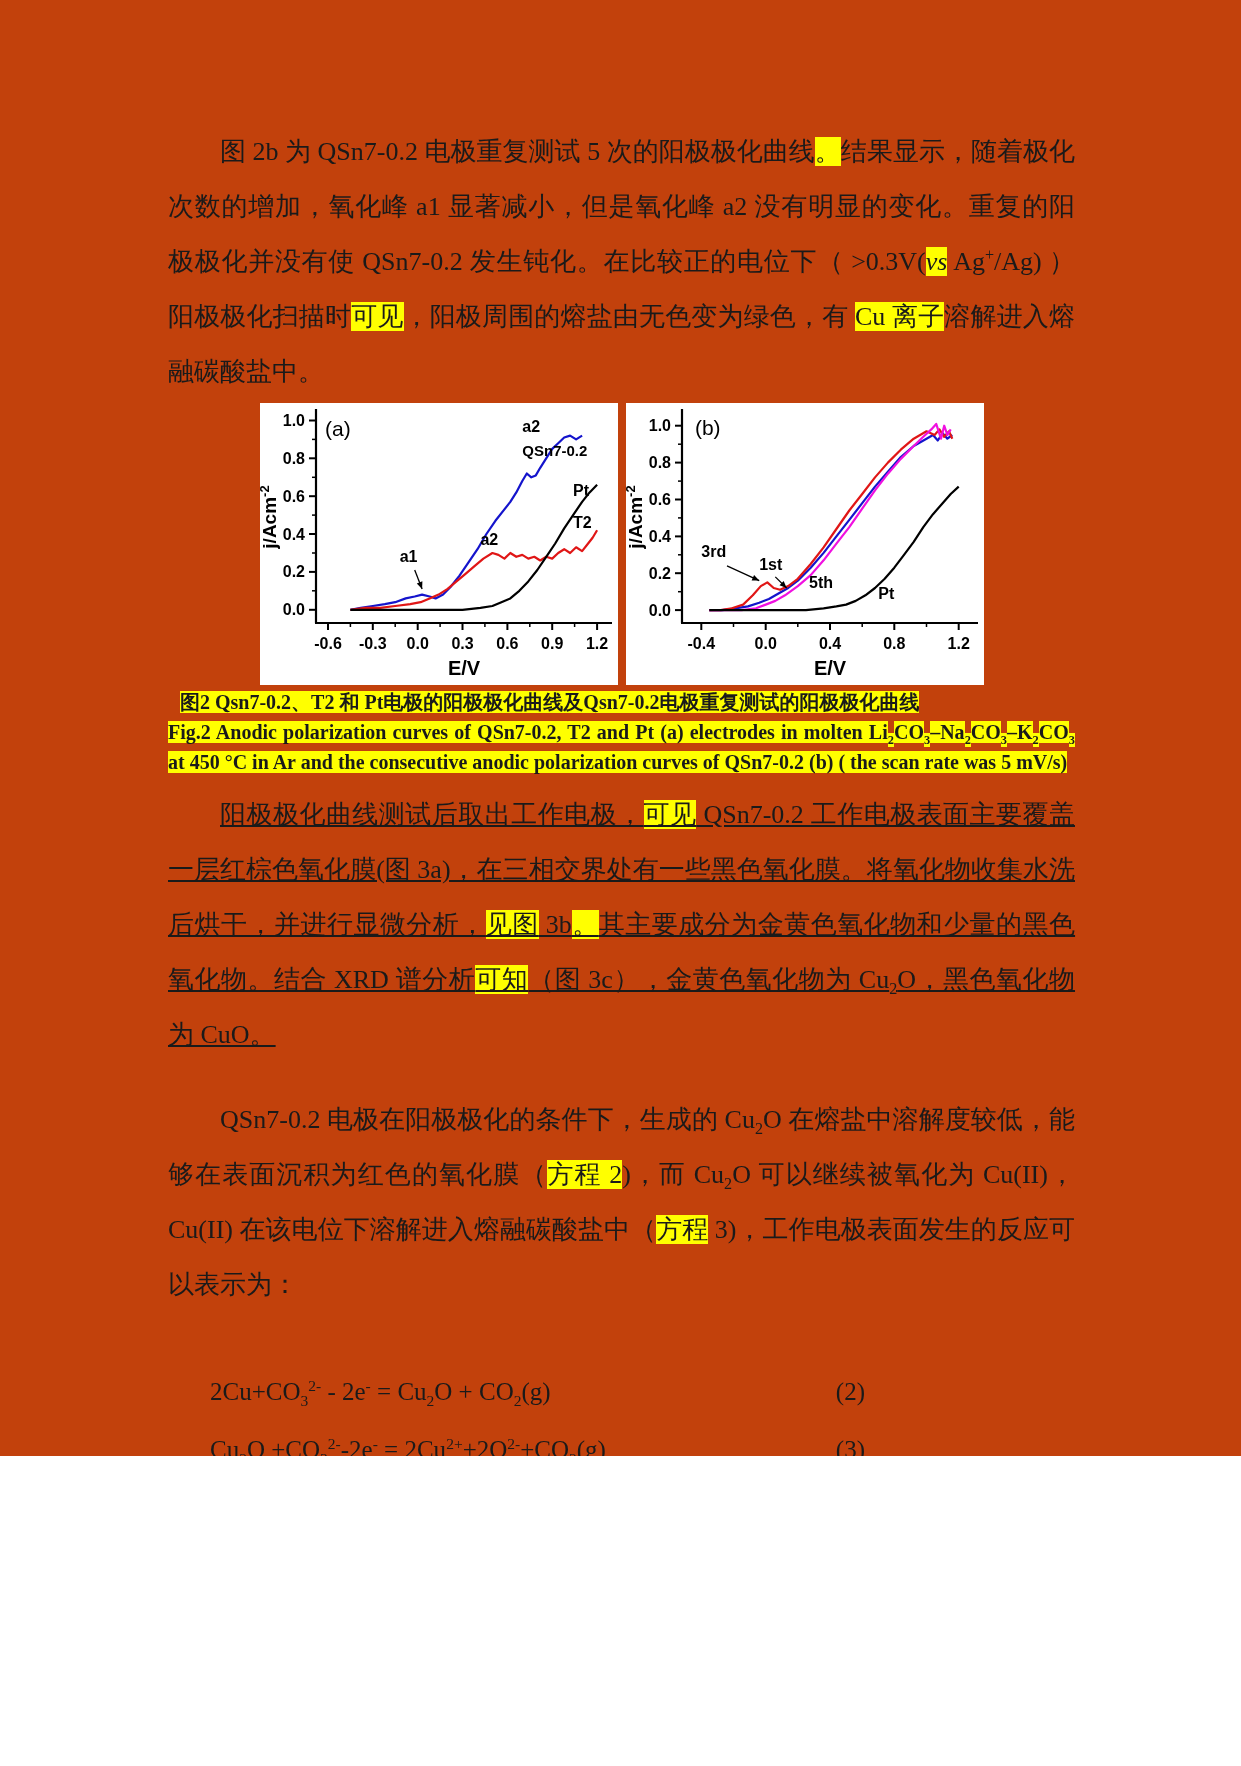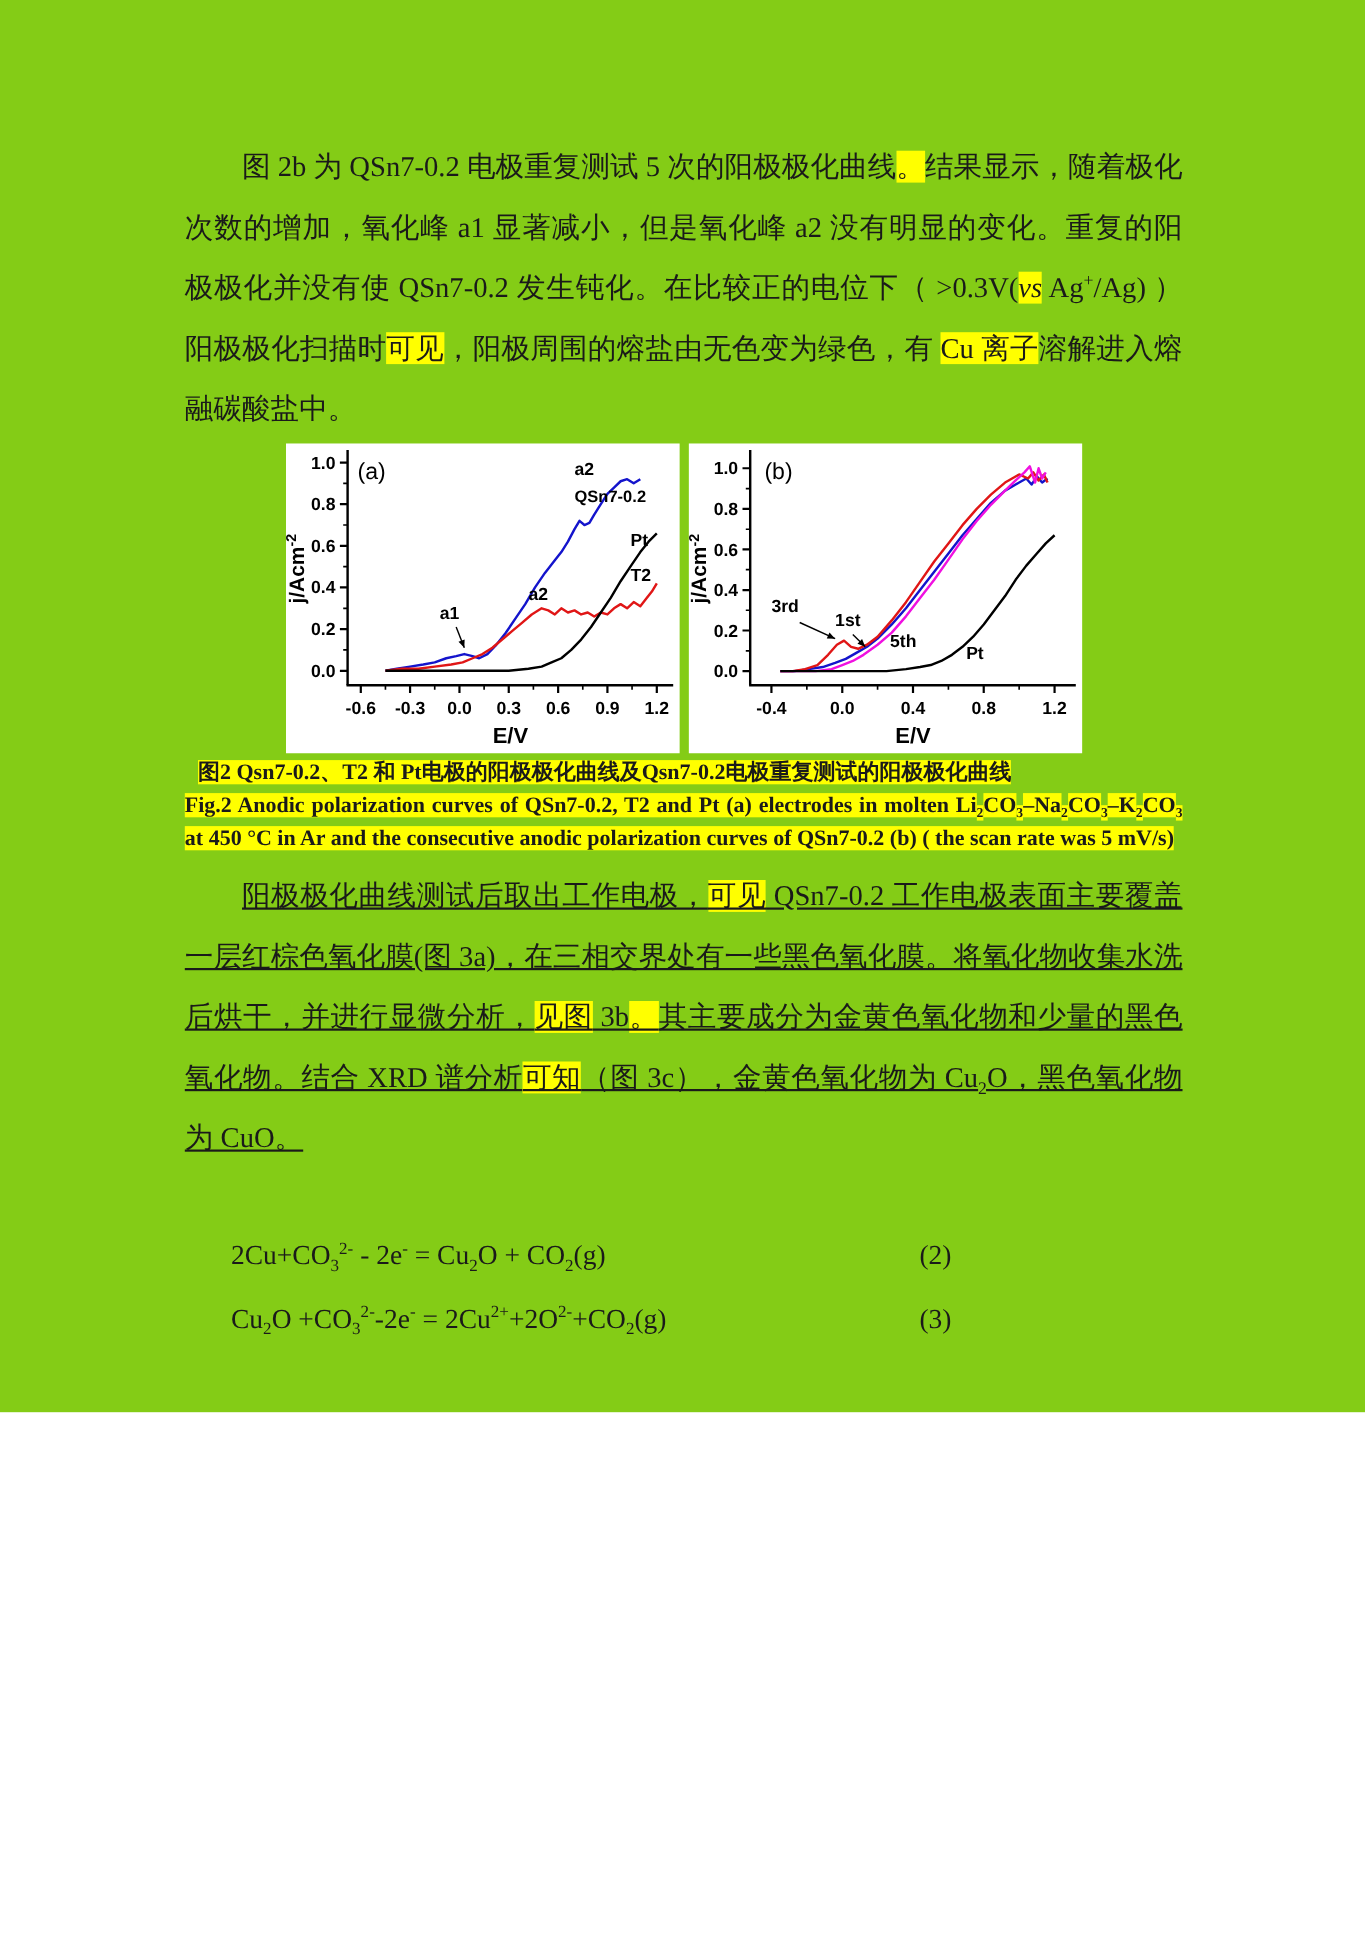--- a/index.html
+++ b/index.html
@@ -1,18 +1,18 @@
 <!DOCTYPE html>
 <html><head>
 <meta charset="utf-8">
 <title>Paper Page</title>
 <style>
   html,body{margin:0;padding:0;background:#ffffff;}
   .page{
-    width:1241px;height:1284px;background:#84cc16;margin:0 auto;position:relative;
+    width:1241px;height:1456px;background:#c2410c;margin:0 auto;position:relative;
     box-sizing:border-box;padding:124px 166px 0 168px;overflow:hidden;
     font-family:"Liberation Serif","DejaVu Serif",serif;color:#1a1a1a;
   }
   .para{
     font-size:26px;line-height:55px;text-align:justify;text-indent:2em;margin:0;
   }
   .hl{background:#ffff00;}
   .it{font-style:italic;}
   sup{font-size:0.62em;vertical-align:super;line-height:0;}
   sub{font-size:0.62em;vertical-align:sub;line-height:0;}
@@ -145,20 +145,21 @@
         </svg></div>
   </div>
 
   <div class="caption">
     <div class="cap-zh"><span class="hl">图2 Qsn7-0.2、T2 和 Pt电极的阳极极化曲线及Qsn7-0.2电极重复测试的阳极极化曲线</span></div>
     <div class="cap-en"><span class="hl">Fig.2 Anodic polarization curves of QSn7-0.2, T2 and Pt (a) electrodes in molten Li</span><sub class="hl">2</sub><span class="hl">CO</span><sub class="hl">3</sub><span class="hl">–Na</span><sub class="hl">2</sub><span class="hl">CO</span><sub class="hl">3</sub><span class="hl">–K</span><sub class="hl">2</sub><span class="hl">CO</span><sub class="hl">3</sub><span class="hl"> at 450 °C in Ar and the consecutive anodic polarization curves of QSn7-0.2 (b) ( the scan rate was 5 mV/s)</span></div>
   </div>
 
   <p class="para para2"><span>阳极极化曲线测试后取出工作电极，</span><span class="hl">可见</span><span> QSn7-0.2 工作电极表面主要覆盖一层红棕色氧化膜(图 3a)，在三相交界处有一些黑色氧化膜。将氧化物收集水洗后烘干，并进行显微分析，</span><span class="hl">见图</span><span> 3b</span><span class="hl">。</span><span>其主要成分为金黄色氧化物和少量的黑色氧化物。结合 XRD 谱分析</span><span class="hl">可知</span><span>（图 3c），金黄色氧化物为 Cu</span><sub>2</sub><span>O，黑色氧化物为 CuO。</span></p>
 
+  <p class="para para3"><span>QSn7-0.2 电极在阳极极化的条件下，生成的 Cu</span><sub>2</sub><span>O 在熔盐中溶解度较低，能够在表面沉积为红色的氧化膜（</span><span class="hl">方程 2</span><span>)，而 Cu</span><sub>2</sub><span>O 可以继续被氧化为 Cu(II)，Cu(II) 在该电位下溶解进入熔融碳酸盐中（</span><span class="hl">方程</span><span> 3)，工作电极表面发生的反应可以表示为：</span></p>
 
   <div class="eq-row eq-first">
     <span class="eq-body"><span>2Cu+CO</span><sub>3</sub><sup>2-</sup><span> - 2e</span><sup>-</sup><span> = Cu</span><sub>2</sub><span>O + CO</span><sub>2</sub><span>(g)</span></span>
     <span class="eq-num">(2)</span>
   </div>
 
   <div class="eq-row eq-next">
     <span class="eq-body"><span>Cu</span><sub>2</sub><span>O +CO</span><sub>3</sub><sup>2-</sup><span>-2e</span><sup>-</sup><span> = 2Cu</span><sup>2+</sup><span>+2O</span><sup>2-</sup><span>+CO</span><sub>2</sub><span>(g)</span></span>
     <span class="eq-num">(3)</span>
   </div>

